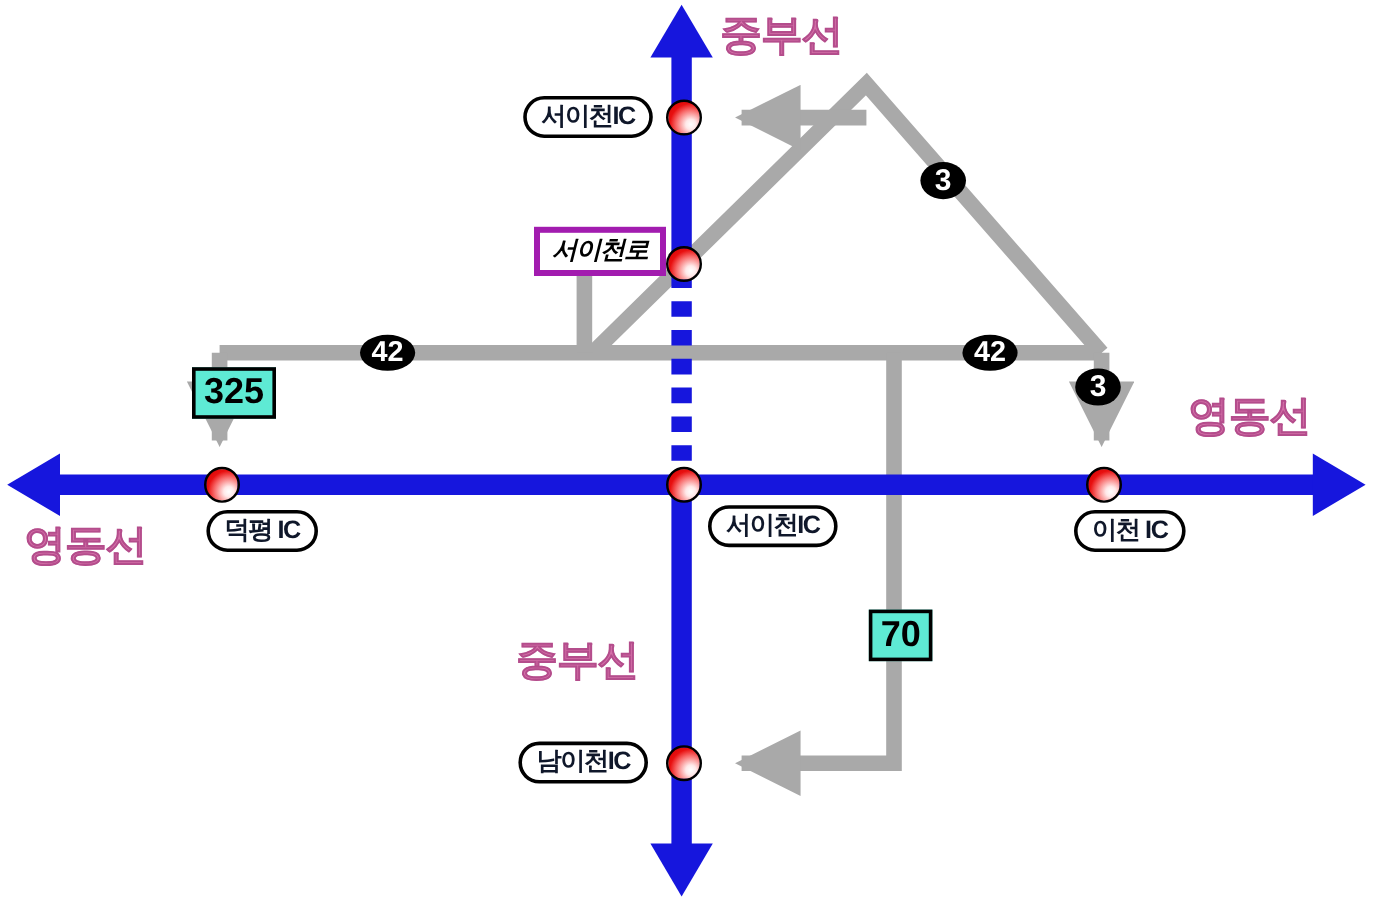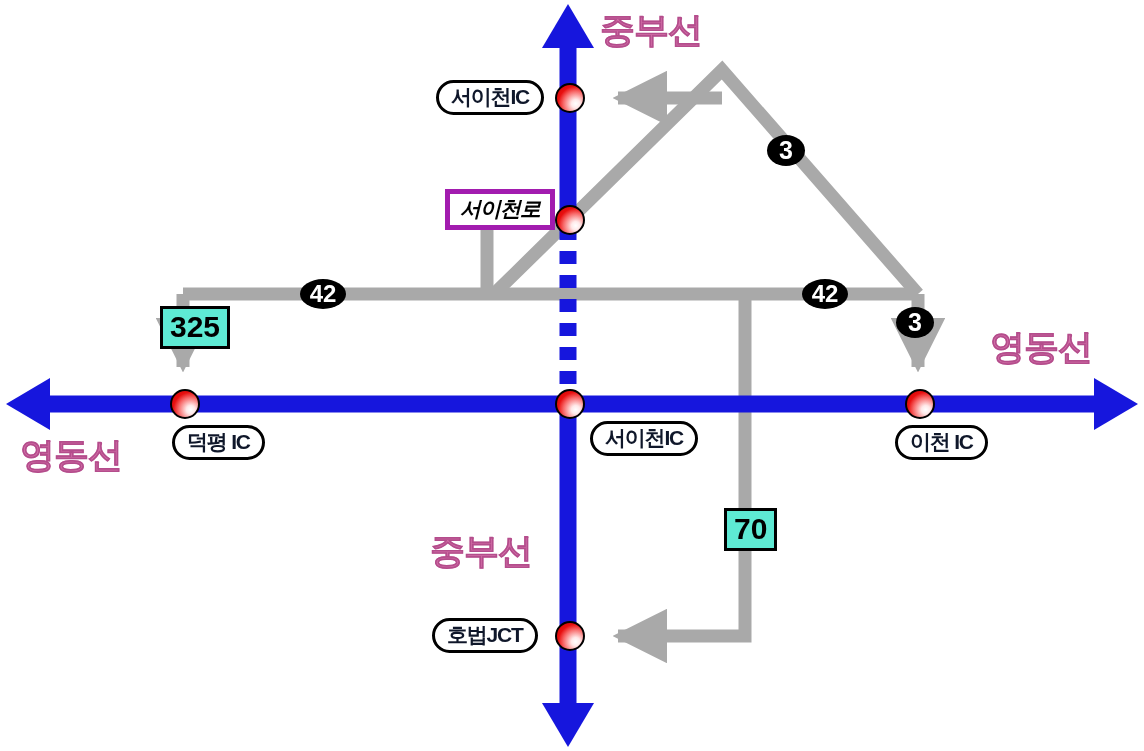--- a/index.html
+++ b/index.html
@@ -232,16 +232,16 @@
 
     <div class="node-plate" style="left:434px; top:80px;">서이천IC</div>
 
 
     <div class="node-plate" style="left:170px; top:425px;">덕평 IC</div>
 
     <div class="node-plate" style="left:588px; top:421px;">서이천IC</div>
 
     <div class="node-plate" style="left:893px; top:425px;">이천 IC</div>
 
-    <div class="node-plate" style="left:430px; top:618px;">호법JCT</div>
+    <div class="node-plate" style="left:430px; top:618px;">남이천IC</div>
 
   </div>
 </div>
 
 </body></html>

